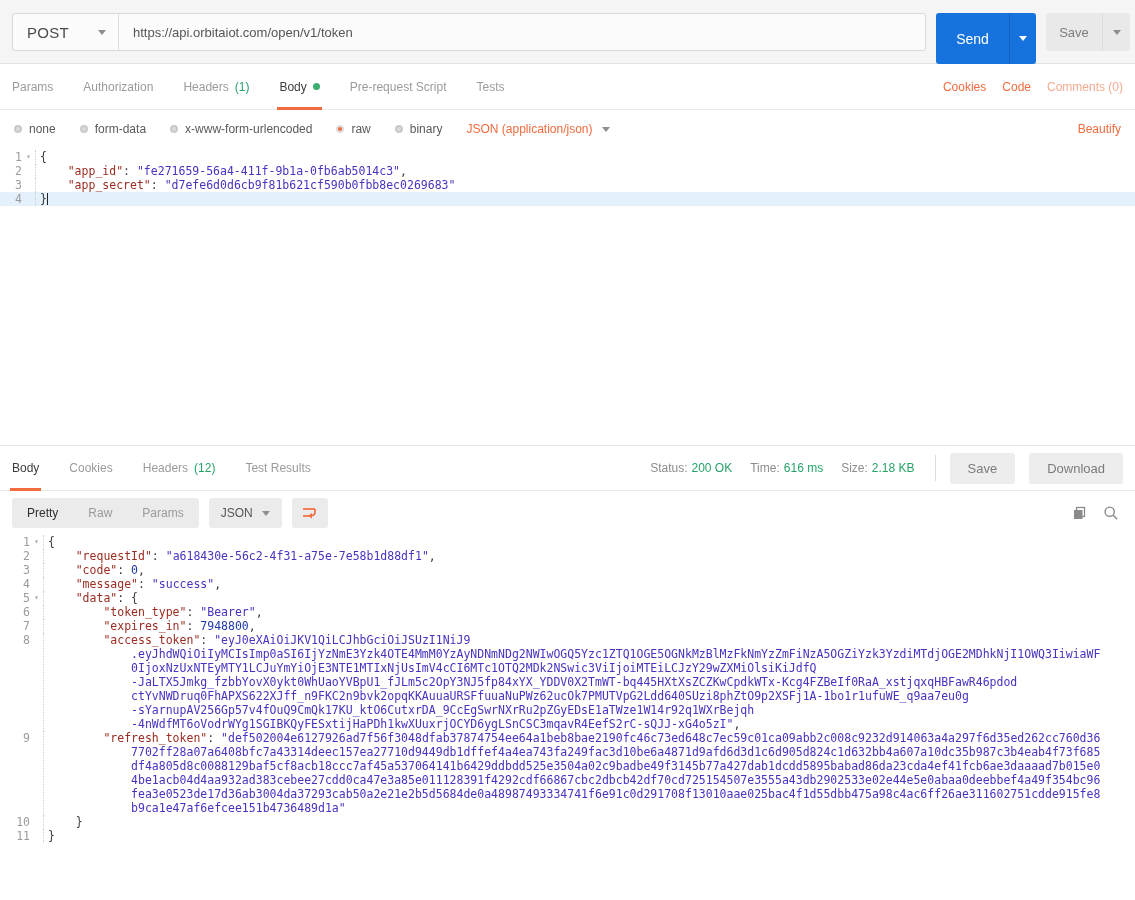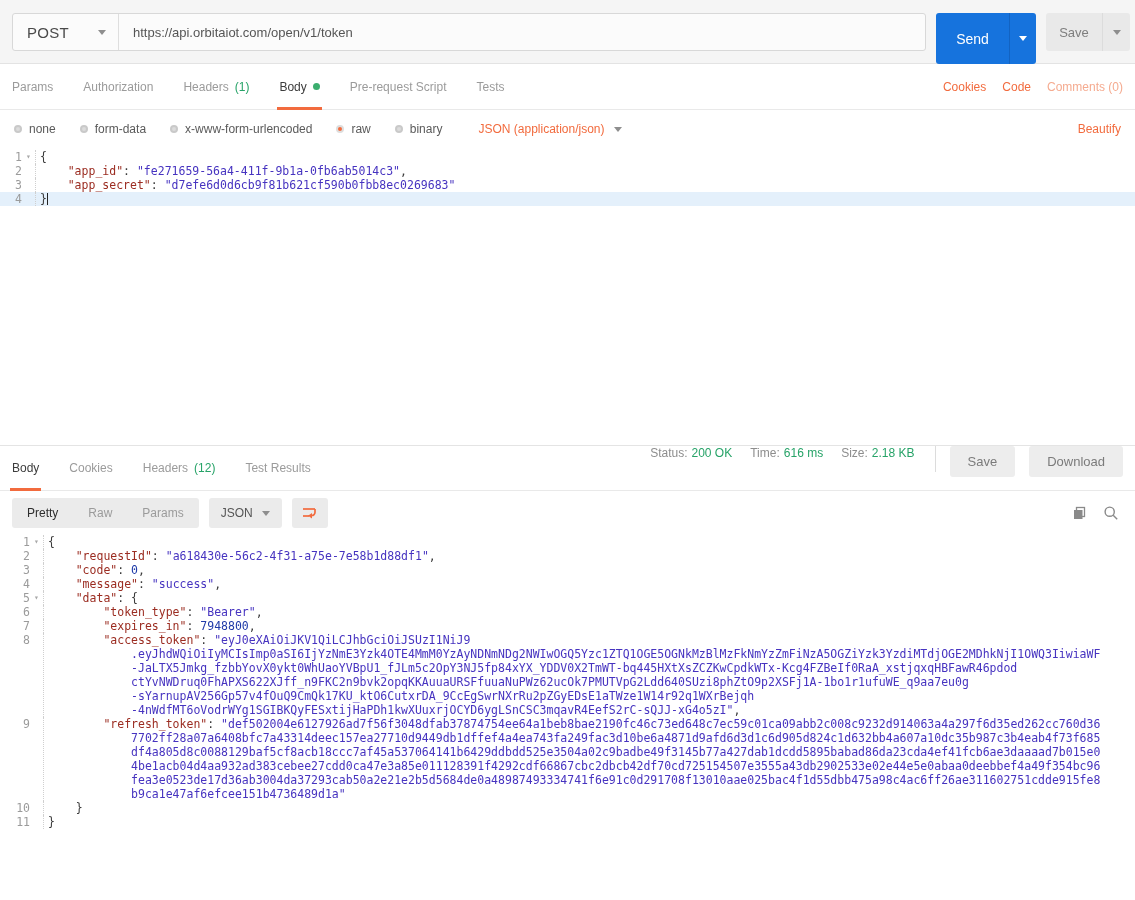--- a/index.html
+++ b/index.html
@@ -28,21 +28,21 @@
   .tab { position:relative; display:flex; align-items:center; gap:6px; margin-right:30px; font-size:12px; color:#9b9b9b; cursor:pointer; }
   .tab .cnt { color:#27a368; }
   .tab.active { color:#3c3c3c; }
   .tab.active::after { content:""; position:absolute; left:-2px; right:-2px; bottom:-1px; height:3px; background:#f26b3e; }
   .dot { width:7px; height:7px; border-radius:50%; background:#3bae6e; display:inline-block; }
   .tabs-right { margin-left:auto; display:flex; align-items:center; gap:16px; font-size:12px; }
   .toplink { color:#f26b3e; cursor:pointer; }
   .toplink.muted { color:#f5ab90; }
 
   
-  .body-type-bar { height:38px; display:flex; align-items:center; gap:36px; padding:0 14px; }
+  .body-type-bar { height:38px; display:flex; align-items:center; gap:24px; padding:0 14px; }
   .radio-opt { display:flex; align-items:center; gap:7px; font-size:12px; color:#5a5a5a; cursor:pointer; }
   .radio { width:8px; height:8px; border-radius:50%; border:2px solid #c9c9c9; background:#dcdcdc; }
   .radio.sel { border-color:#dedede; background:#f26b3e; }
   .json-type { display:flex; align-items:center; gap:9px; font-size:12px; color:#f26b3e; cursor:pointer; }
   .beautify { margin-left:auto; font-size:12px; color:#f26b3e; cursor:pointer; }
 
   
   .editor { font-family:"DejaVu Sans Mono",monospace; font-size:11.5px; line-height:14px; color:#3a3a3a; background:#fff; }
   .req-editor { height:297px; padding-top:2px; }
   .cl { display:flex; }
@@ -55,21 +55,21 @@
   .ct { flex:1; padding-left:4px; }
   .crow { white-space:pre; }
   .tk-p { color:#3a3a3a; }
   .tk-k { color:#9b2c21; }
   .tk-s { color:#4633c0; }
   .tk-num { color:#1f3aa8; }
   .cursor { display:inline-block; width:1px; height:12px; background:#222; vertical-align:-2px; }
 
   
   .resp-head { height:46px; border-top:1px solid #e4e4e4; border-bottom:1px solid #e9e9e9; display:flex; align-items:stretch; padding:0 12px; }
-  .resp-right { margin-left:auto; display:flex; align-items:flex-start; gap:14px; }
+  .resp-right { margin-left:auto; display:flex; align-items:center; gap:14px; }
   .meta { display:flex; align-items:center; gap:18px; font-size:12px; color:#8d8d8d; margin-right:6px; }
   .meta b { font-weight:normal; color:#27a368; margin-left:4px; }
   .vdiv { width:1px; height:26px; background:#dcdcdc; }
   .gbtn { border:none; background:#ededed; color:#7b7b7b; font-size:13px; font-family:inherit; border-radius:3px; padding:8px 18px; cursor:pointer; }
 
   .resp-toolbar { height:44px; display:flex; align-items:center; gap:10px; padding:0 12px; }
   .segmented { display:flex; background:#ebebeb; border-radius:3px; overflow:hidden; }
   .seg { padding:8px 15px; font-size:12px; color:#9b9b9b; cursor:pointer; }
   .seg.active { color:#2d2d2d; }
   .json-dd { background:#ebebeb; border-radius:3px; padding:8px 12px; display:flex; align-items:center; gap:9px; font-size:12px; color:#555; cursor:pointer; }
@@ -330,20 +330,21 @@
         </div>
       </div>
       <div class="cl">
         <div class="gut">
           <span class="lnum">8</span>
           <span class="fold">&nbsp;</span>
         </div>
         <div class="ct">
           <div class="crow" style="padding-left: 8ch;"><span class="tk-k">"access_token"</span><span class="tk-p">: </span><span class="tk-s">"eyJ0eXAiOiJKV1QiLCJhbGciOiJSUzI1NiJ9</span></div>
           <div class="crow" style="padding-left: 12ch;"><span class="tk-s">.eyJhdWQiOiIyMCIsImp0aSI6IjYzNmE3Yzk4OTE4MmM0YzAyNDNmNDg2NWIwOGQ5Yzc1ZTQ1OGE5OGNkMzBlMzFkNmYzZmFiNzA5OGZiYzk3YzdiMTdjOGE2MDhkNjI1OWQ3IiwiaWF</span></div>
+          <div class="crow" style="padding-left: 12ch;"><span class="tk-s">0IjoxNzUxNTEyMTY1LCJuYmYiOjE3NTE1MTIxNjUsImV4cCI6MTc1OTQ2MDk2NSwic3ViIjoiMTEiLCJzY29wZXMiOlsiKiJdfQ</span></div>
           <div class="crow" style="padding-left: 12ch;"><span class="tk-s">-JaLTX5Jmkg_fzbbYovX0ykt0WhUaoYVBpU1_fJLm5c2OpY3NJ5fp84xYX_YDDV0X2TmWT-bq445HXtXsZCZKwCpdkWTx-Kcg4FZBeIf0RaA_xstjqxqHBFawR46pdod</span></div>
           <div class="crow" style="padding-left: 12ch;"><span class="tk-s">ctYvNWDruq0FhAPXS622XJff_n9FKC2n9bvk2opqKKAuuaURSFfuuaNuPWz62ucOk7PMUTVpG2Ldd640SUzi8phZtO9p2XSFj1A-1bo1r1ufuWE_q9aa7eu0g</span></div>
           <div class="crow" style="padding-left: 12ch;"><span class="tk-s">-sYarnupAV256Gp57v4fOuQ9CmQk17KU_ktO6CutxrDA_9CcEgSwrNXrRu2pZGyEDsE1aTWze1W14r92q1WXrBejqh</span></div>
           <div class="crow" style="padding-left: 12ch;"><span class="tk-s">-4nWdfMT6oVodrWYg1SGIBKQyFESxtijHaPDh1kwXUuxrjOCYD6ygLSnCSC3mqavR4EefS2rC-sQJJ-xG4o5zI"</span><span class="tk-p">,</span></div>
         </div>
       </div>
       <div class="cl">
         <div class="gut">
           <span class="lnum">9</span>
           <span class="fold">&nbsp;</span>

